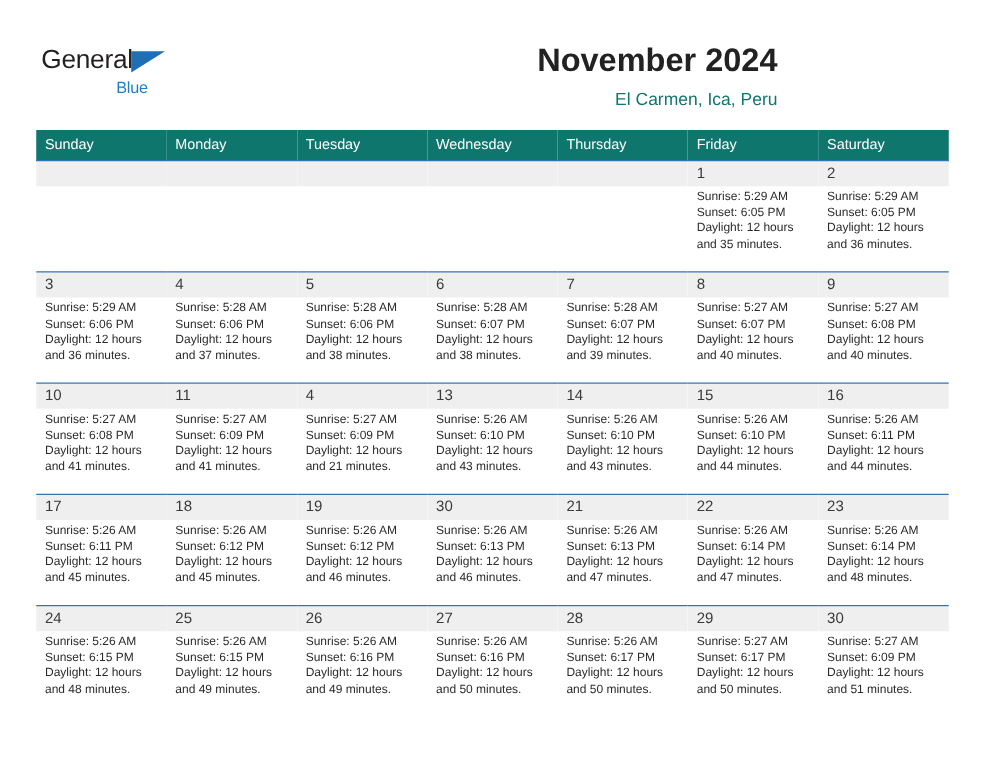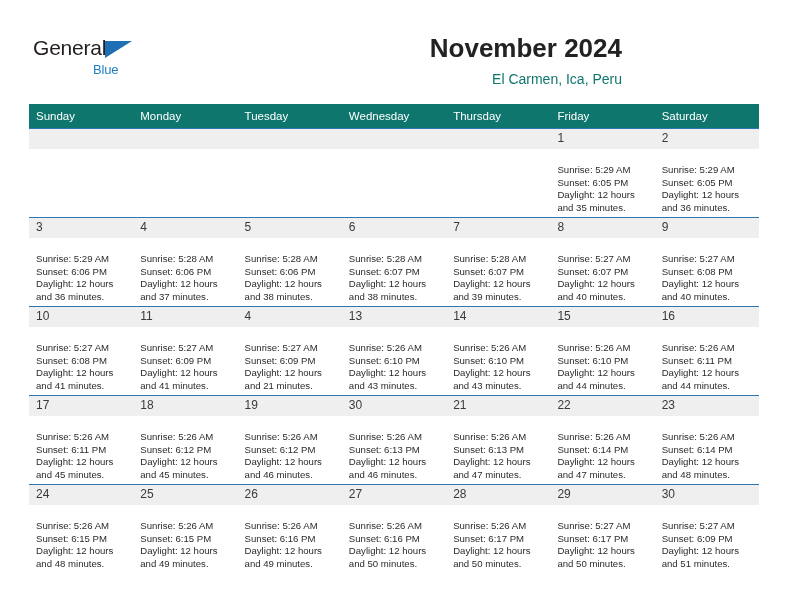--- a/index.html
+++ b/index.html
@@ -120,21 +120,21 @@
     display: block;
     background: #efefef;
     font-size: 12px;
     color: #3a3a3a;
     padding: 3px 0 4px 7px;
     line-height: 13px;
     height: 20px;
     box-sizing: border-box;
   }
   .cell-lines {
-    padding: 15px 5px 0 7px;
+    padding: 3px 5px 0 7px;
     font-size: 9.6px;
     line-height: 12.6px;
     color: #2b2b2b;
   }
   .cell-lines div {
     white-space: nowrap;
   }
   td.empty .daynum {
     background: #efefef;
     color: transparent;

